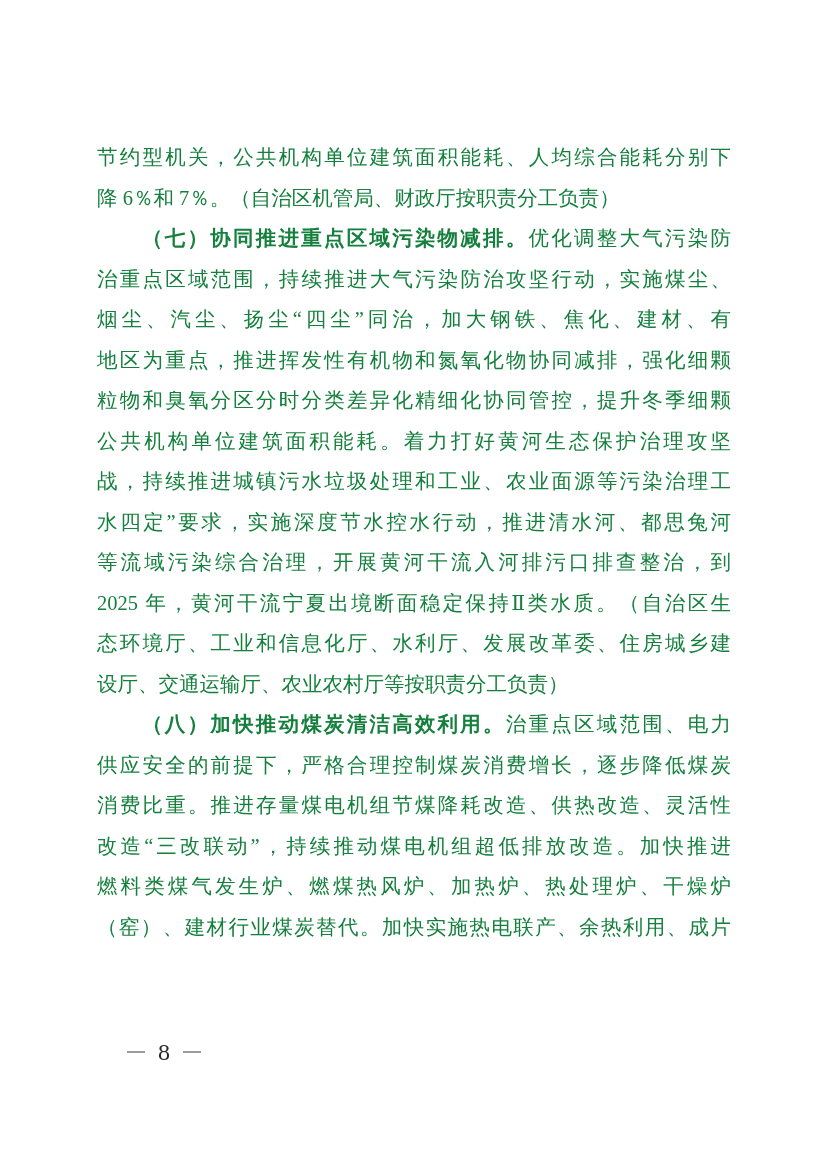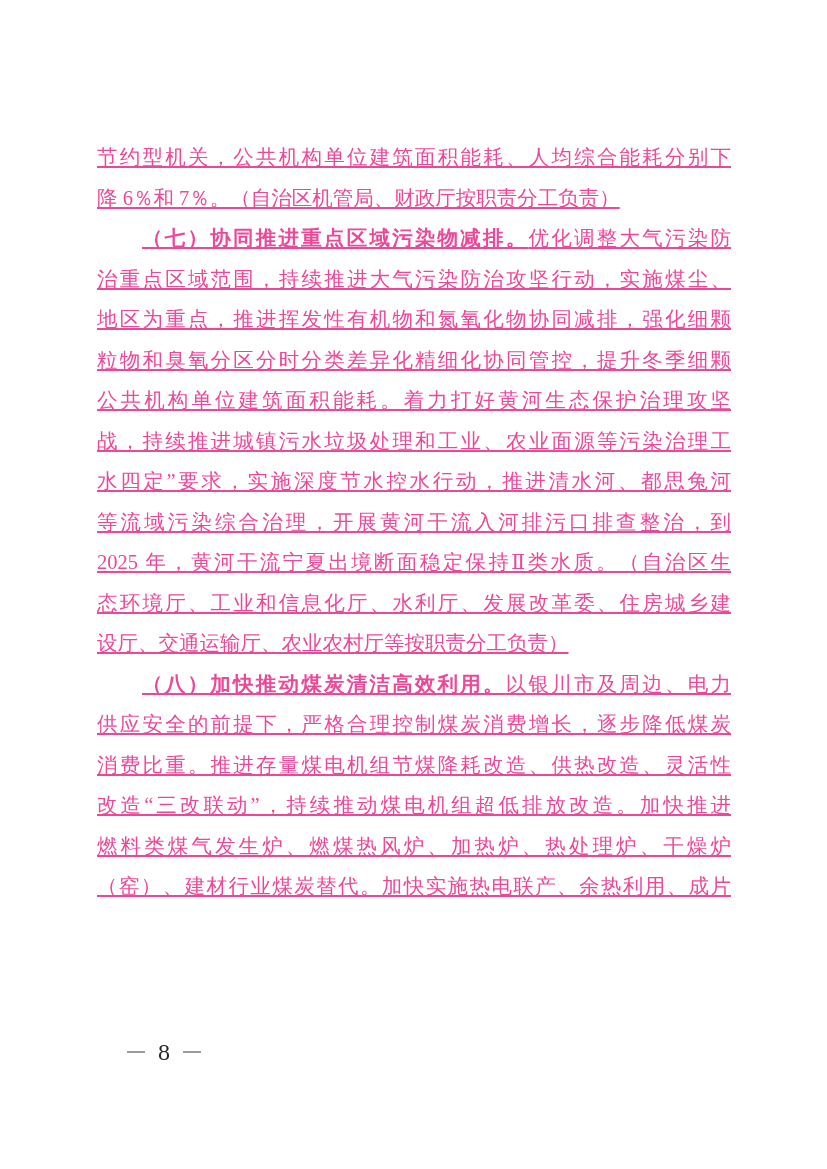--- a/index.html
+++ b/index.html
@@ -19,24 +19,23 @@
     left: 0; top: 0;
     width: 827px;
     height: 1169px;
     background: #ffffff;
   }
   .doc {
     position: absolute;
     left: 97px;
     top: 137px;
     width: 634px;
-    color: #ec4899;
+    color: #15803d;
     font-size: 20.5px;
     line-height: 40.5px;
-    text-decoration: underline;
   }
   .line {
     width: 634px;
     height: 40.5px;
     box-sizing: border-box;
     text-align: justify;
     text-align-last: justify;
     white-space: nowrap;
     overflow: visible;
   }
@@ -74,30 +73,31 @@
 </head>
 <body>
 
 <div class="page">
 
   <div class="doc">
     <div class="line"><span class="lead"></span><span>节约型机关，公共机构单位建筑面积能耗、人均综合能耗分别下</span></div>
     <div class="line endpara"><span class="lead"></span><span>降 6％和 7％。（自治区机管局、财政厅按职责分工负责）</span></div>
     <div class="line indent"><span class="lead">（七）协同推进重点区域污染物减排。</span><span>优化调整大气污染防</span></div>
     <div class="line"><span class="lead"></span><span>治重点区域范围，持续推进大气污染防治攻坚行动，实施煤尘、</span></div>
+    <div class="line"><span class="lead"></span><span>烟尘、汽尘、扬尘“四尘”同治，加大钢铁、焦化、建材、有</span></div>
     <div class="line"><span class="lead"></span><span>地区为重点，推进挥发性有机物和氮氧化物协同减排，强化细颗</span></div>
     <div class="line"><span class="lead"></span><span>粒物和臭氧分区分时分类差异化精细化协同管控，提升冬季细颗</span></div>
     <div class="line"><span class="lead"></span><span>公共机构单位建筑面积能耗。着力打好黄河生态保护治理攻坚</span></div>
     <div class="line"><span class="lead"></span><span>战，持续推进城镇污水垃圾处理和工业、农业面源等污染治理工</span></div>
     <div class="line"><span class="lead"></span><span>水四定”要求，实施深度节水控水行动，推进清水河、都思兔河</span></div>
     <div class="line"><span class="lead"></span><span>等流域污染综合治理，开展黄河干流入河排污口排查整治，到</span></div>
     <div class="line"><span class="lead"></span><span>2025 年，黄河干流宁夏出境断面稳定保持Ⅱ类水质。（自治区生</span></div>
     <div class="line"><span class="lead"></span><span>态环境厅、工业和信息化厅、水利厅、发展改革委、住房城乡建</span></div>
     <div class="line endpara"><span class="lead"></span><span>设厅、交通运输厅、农业农村厅等按职责分工负责）</span></div>
-    <div class="line indent"><span class="lead">（八）加快推动煤炭清洁高效利用。</span><span>以银川市及周边、电力</span></div>
+    <div class="line indent"><span class="lead">（八）加快推动煤炭清洁高效利用。</span><span>治重点区域范围、电力</span></div>
     <div class="line"><span class="lead"></span><span>供应安全的前提下，严格合理控制煤炭消费增长，逐步降低煤炭</span></div>
     <div class="line"><span class="lead"></span><span>消费比重。推进存量煤电机组节煤降耗改造、供热改造、灵活性</span></div>
     <div class="line"><span class="lead"></span><span>改造“三改联动”，持续推动煤电机组超低排放改造。加快推进</span></div>
     <div class="line"><span class="lead"></span><span>燃料类煤气发生炉、燃煤热风炉、加热炉、热处理炉、干燥炉</span></div>
     <div class="line"><span class="lead"></span><span>（窑）、建材行业煤炭替代。加快实施热电联产、余热利用、成片</span></div>
   </div>
 
   <div class="footer">
     <span class="dash"></span>
     <span class="num">8</span>

